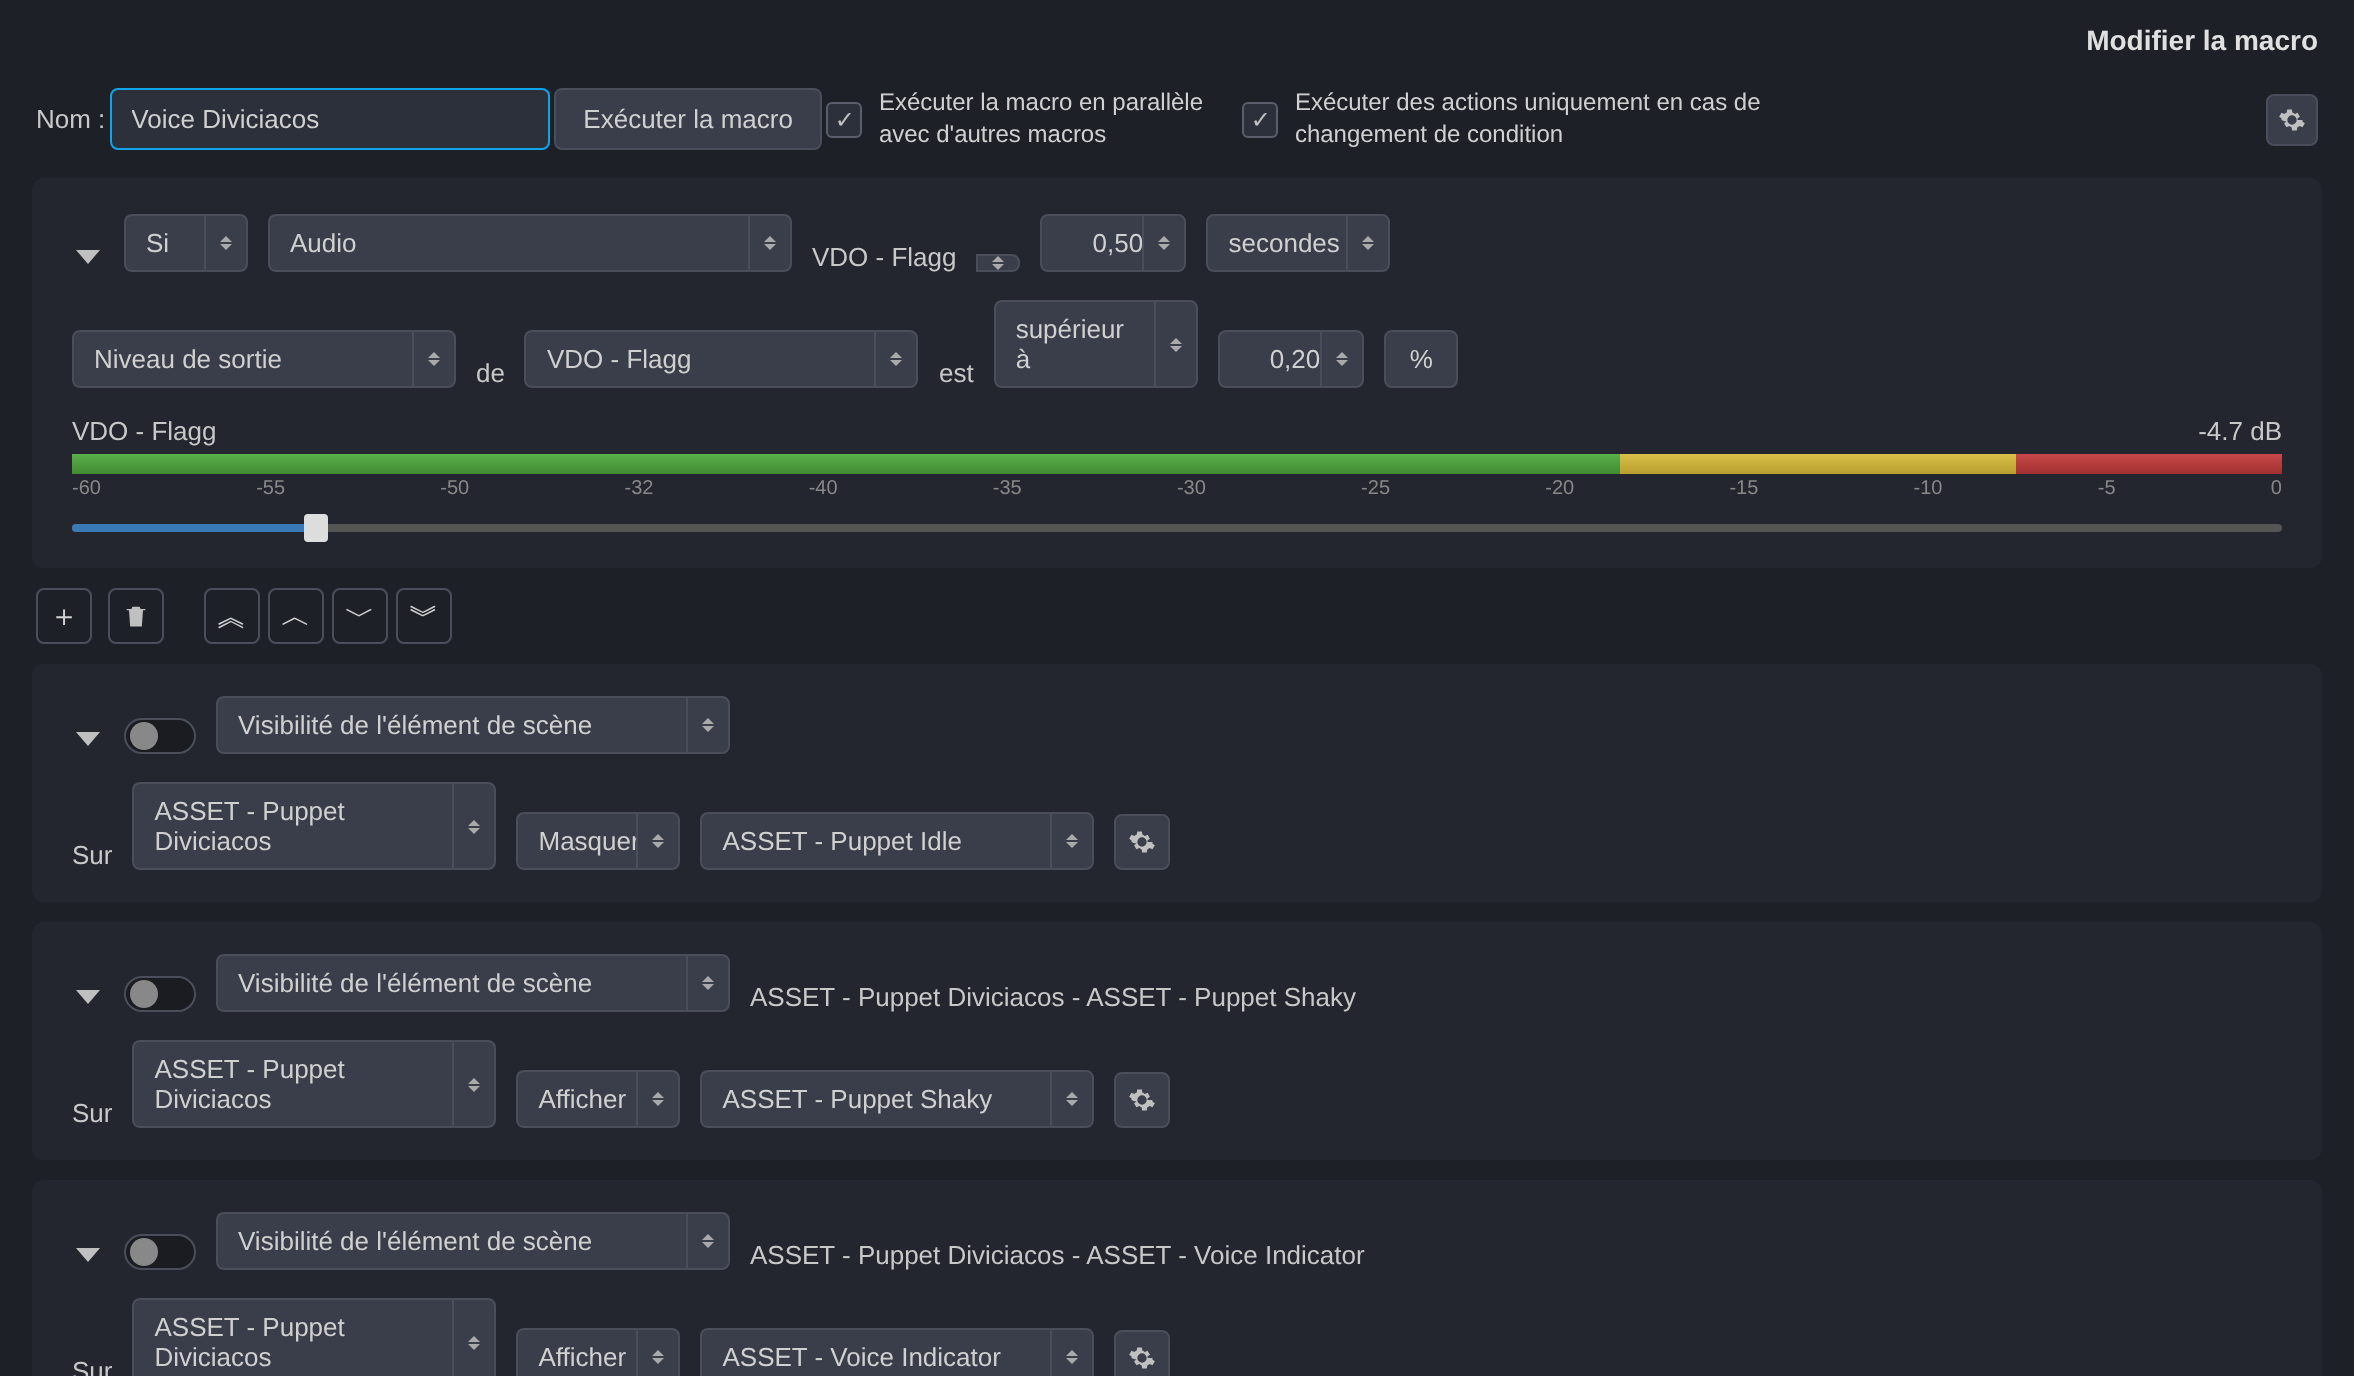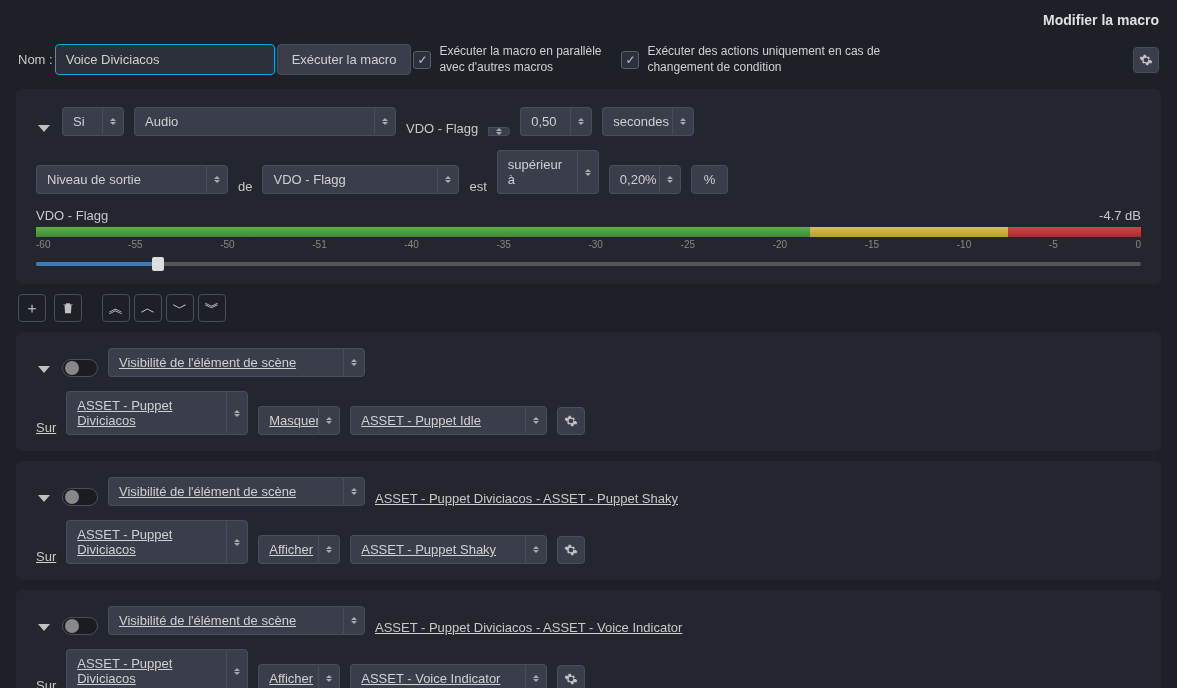--- a/index.html
+++ b/index.html
@@ -129,21 +129,21 @@
   border-left: 3px solid transparent;
   border-right: 3px solid transparent;
 }
 .select-arrow::before { border-bottom: 3px solid #aaa; }
 .select-arrow::after { border-top: 3px solid #aaa; }
 .static-label { color: #c8c8c8; }
 .spinner {
   background: #3a3e4a;
   border: 1px solid #4a4e5a;
   color: #d0d0d0;
-  padding: 6px 10px;
+  padding: 6px 25px;
   border-radius: 4px 0 0 4px;
   width: 50px;
   text-align: left;
   border-right: none;
 }
 .meter-section { margin-top: 4px; }
 .meter-label-row {
   display: flex;
   justify-content: space-between;
   font-size: 13px;
@@ -210,21 +210,20 @@
 .tool-group {
   display: flex;
   gap: 4px;
   margin-left: 12px;
 }
 .action-panel {
   background: #24262f;
   margin: 0 16px 10px;
   border-radius: 6px;
   padding: 16px 20px;
-  text-decoration: underline;
 }
 .toggle {
   width: 36px;
   height: 18px;
   background: #1a1c22;
   border-radius: 10px;
   border: 1px solid #4a4e5a;
   position: relative;
   cursor: pointer;
 }
@@ -339,21 +338,21 @@
     </div>
     <div class="meter-track">
       <div class="meter-green"></div>
         <div class="meter-yellow"></div>
         <div class="meter-red"></div>
     </div>
     <div class="meter-ticks">
       <span>-60</span>
         <span>-55</span>
         <span>-50</span>
-        <span>-51</span>
+        <span>-32</span>
         <span>-40</span>
         <span>-35</span>
         <span>-30</span>
         <span>-25</span>
         <span>-20</span>
         <span>-15</span>
         <span>-10</span>
         <span>-5</span>
         <span>0</span>
     </div>

